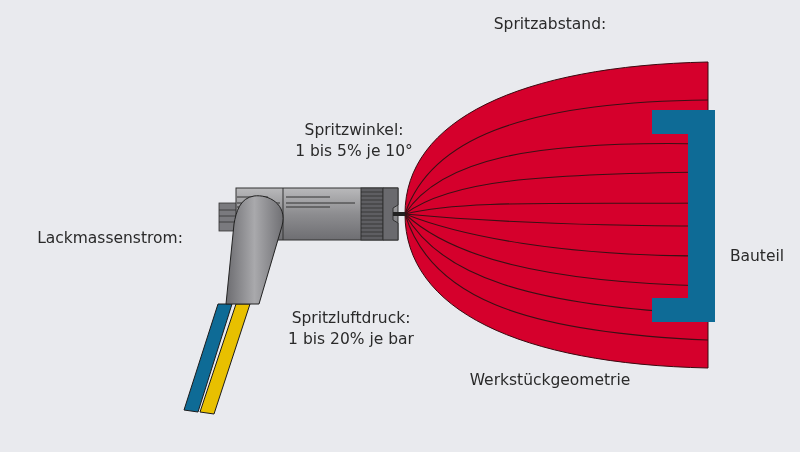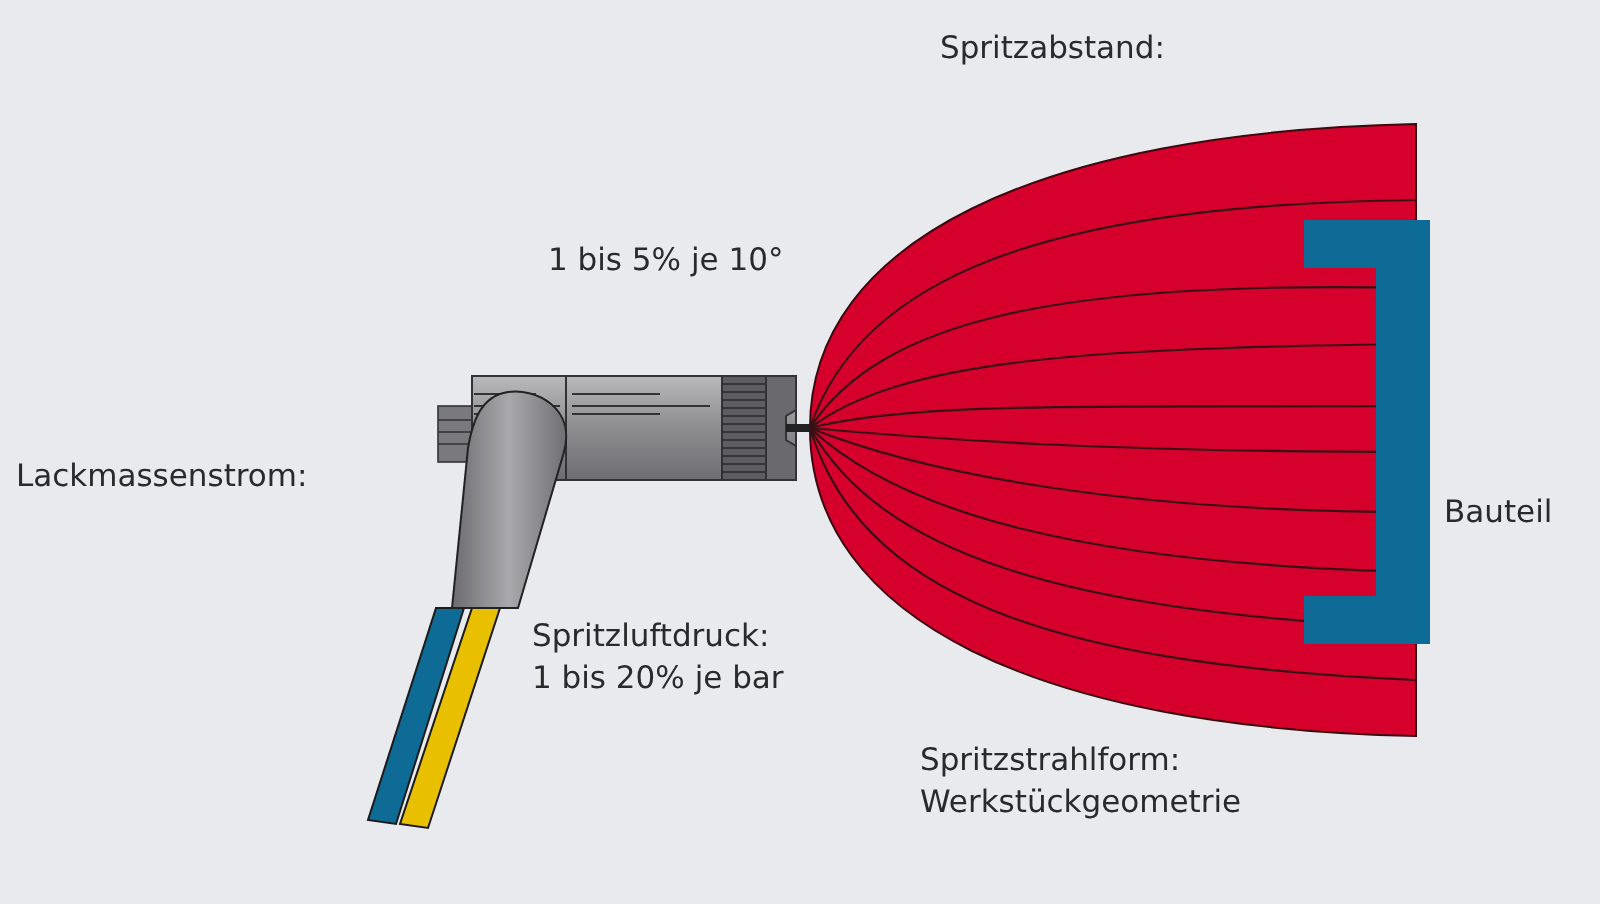--- a/index.html
+++ b/index.html
@@ -6,20 +6,21 @@
   body {
     width: 800px; height: 452px; overflow: hidden;
     background: #e9eaee;
     font-family: "DejaVu Sans", "Liberation Sans", sans-serif;
     color: #222;
     position: relative;
   }
   svg.diagram { position: absolute; left: 0; top: 0; }
   .label {
     position: absolute;
+    text-align: center;
     font-size: 15.5px;
     line-height: 21px;
     color: #2a2a2a;
     white-space: nowrap;
   }
   .label span { display: block; }
 </style>
 </head>
 <body>
 
@@ -103,32 +104,32 @@
 
     <path d="M226,304 L259,304 L282,226 C288,204 268,194 254,196 C240,198 236,212 234,224 Z" fill="url(#handleGrad)" stroke="#222" stroke-width="1"></path>
   </g>
 </svg>
 
 <div class="label" style="left:470px; top:14px; width:160px;">
   <span>Spritzabstand:</span>
 </div>
 
 <div class="label" style="left:274px; top:120px; width:160px;">
+  <span>Spritzwinkel:</span>
   <span>1 bis 5% je 10°</span>
 </div>
 
 <div class="label" style="left:8px; top:228px; width:204px;">
   <span>Lackmassenstrom:</span>
 </div>
 
 <div class="label" style="left:266px; top:308px; width:170px;">
   <span>Spritzluftdruck:</span>
   <span>1 bis 20% je bar</span>
 </div>
 
 <div class="label" style="left:460px; top:370px; width:180px;">
-  <span>Spritzstrahlform:</span>
   <span>Werkstückgeometrie</span>
 </div>
 
 <div class="label" style="left:722px; top:206px; width:70px;margin-top:40px;">
   <span>Bauteil</span>
 </div>
 
 </body></html>

